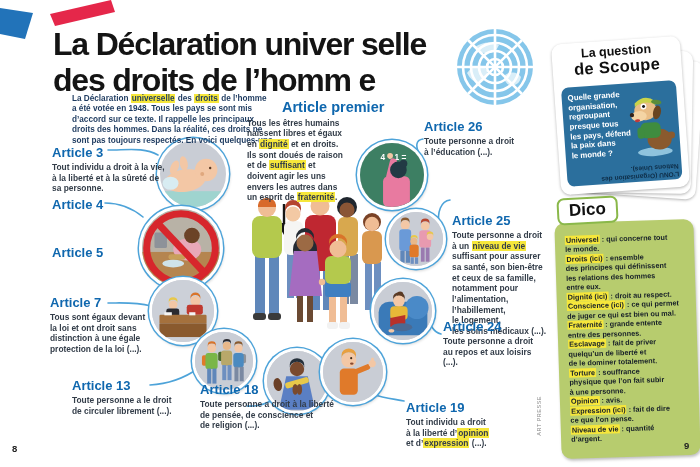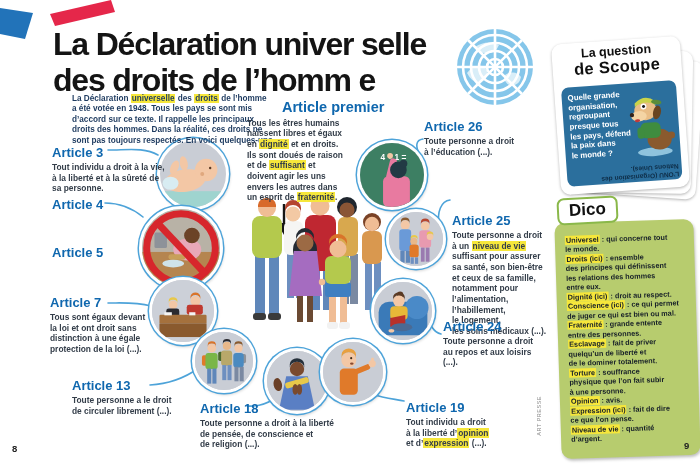--- a/index.html
+++ b/index.html
@@ -164,21 +164,21 @@
 l’habillement,
 le logement,
 les soins médicaux (...).</span></p>
   </div>
   <div class="abs art" style="left:443px;top:320px;">
     <h3 class="art-h">Article 24</h3>
     <p class="art-b rich"><span>Toute personne a droit
 au repos et aux loisirs
 (...).</span></p>
   </div>
-  <div class="abs art" style="left:200px;top:402px;">
+  <div class="abs art" style="left:200px;top:383px;">
     <h3 class="art-h">Article 18</h3>
     <p class="art-b rich"><span>Toute personne a droit à la liberté
 de pensée, de conscience et
 de religion (...).</span></p>
   </div>
   <div class="abs art" style="left:406px;top:401px;">
     <h3 class="art-h">Article 19</h3>
     <p class="art-b rich"><span>Tout individu a droit
 à la liberté d’</span><span class="hl">opinion</span><span>
 et d’</span><span class="hl">expression</span><span> (...).</span></p>

